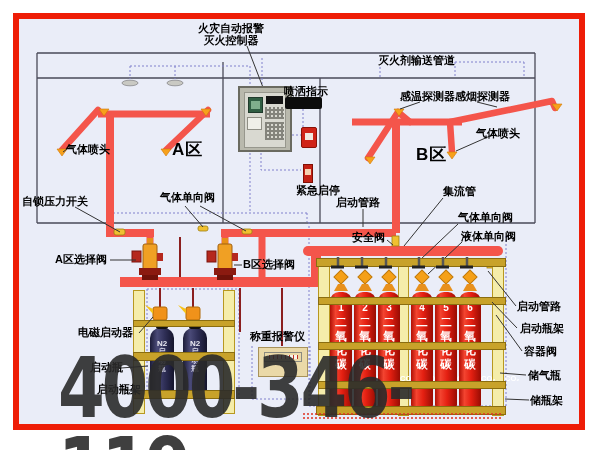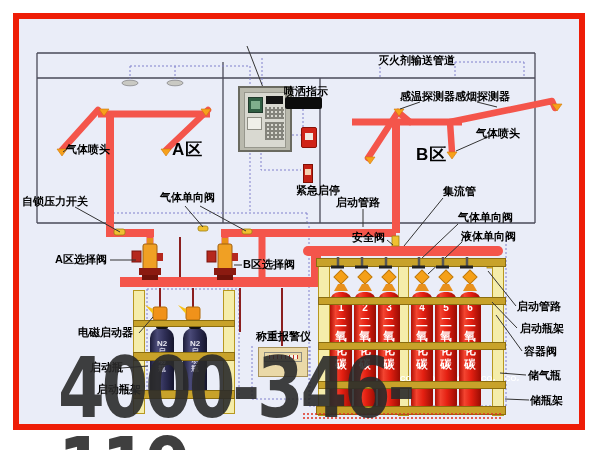--- a/index.html
+++ b/index.html
@@ -271,20 +271,24 @@
       <path d="M529 400 L505 399"></path>
       <path d="M139 333 L153 317"></path>
       <path d="M121 368 L148 366"></path>
       <path d="M119 390 L139 390"></path>
     </g>
     <g stroke="#e03020" stroke-width="1.5" stroke-dasharray="2 2">
       <path d="M303 414 H502 M303 418 H502"></path>
     </g>
   </svg>
 
+  <div class="lbl" style="left:196px;top:22px;width:70px;text-align:center;">
+    <span>火灾自动报警</span><br>
+    <span>灭火控制器</span>
+  </div>
   <div class="lbl" style="left:378px;top:54px;">灭火剂输送管道</div>
   <div class="lbl" style="left:284px;top:85px;">喷洒指示</div>
   <div class="lbl" style="left:296px;top:184px;">紧急启停</div>
   <div class="lbl" style="left:400px;top:90px;">感温探测器</div>
   <div class="lbl" style="left:455px;top:90px;">感烟探测器</div>
   <div class="lbl" style="left:66px;top:143px;">气体喷头</div>
   <div class="lbl" style="left:476px;top:127px;">气体喷头</div>
   <div class="lbl zone" style="left:172px;top:144px;">A区</div>
   <div class="lbl zone" style="left:416px;top:149px;">B区</div>
   <div class="lbl" style="left:22px;top:195px;text-align:center;">自锁压力开关</div>
@@ -292,21 +296,21 @@
   <div class="lbl" style="left:336px;top:196px;">启动管路</div>
   <div class="lbl" style="left:443px;top:185px;">集流管</div>
   <div class="lbl" style="left:458px;top:211px;">气体单向阀</div>
   <div class="lbl" style="left:461px;top:230px;">液体单向阀</div>
   <div class="lbl" style="left:352px;top:231px;">安全阀</div>
   <div class="lbl" style="left:55px;top:253px;">A区选择阀</div>
   <div class="lbl" style="left:243px;top:258px;">B区选择阀</div>
   <div class="lbl" style="left:78px;top:326px;">电磁启动器</div>
   <div class="lbl" style="left:90px;top:361px;">启动瓶</div>
   <div class="lbl" style="left:77px;top:383px;margin-left:20px;">启动瓶架</div>
-  <div class="lbl" style="left:256px;top:330px;text-align:center;">称重报警仪</div>
+  <div class="lbl" style="left:250px;top:330px;text-align:center;">称重报警仪</div>
   <div class="lbl" style="left:517px;top:300px;">启动管路</div>
   <div class="lbl" style="left:520px;top:322px;">启动瓶架</div>
   <div class="lbl" style="left:524px;top:345px;">容器阀</div>
   <div class="lbl" style="left:528px;top:369px;">储气瓶</div>
   <div class="lbl" style="left:530px;top:394px;">储瓶架</div>
 
   <div id="wm">4000-346-119</div>
 </div>
 
 </body></html>

